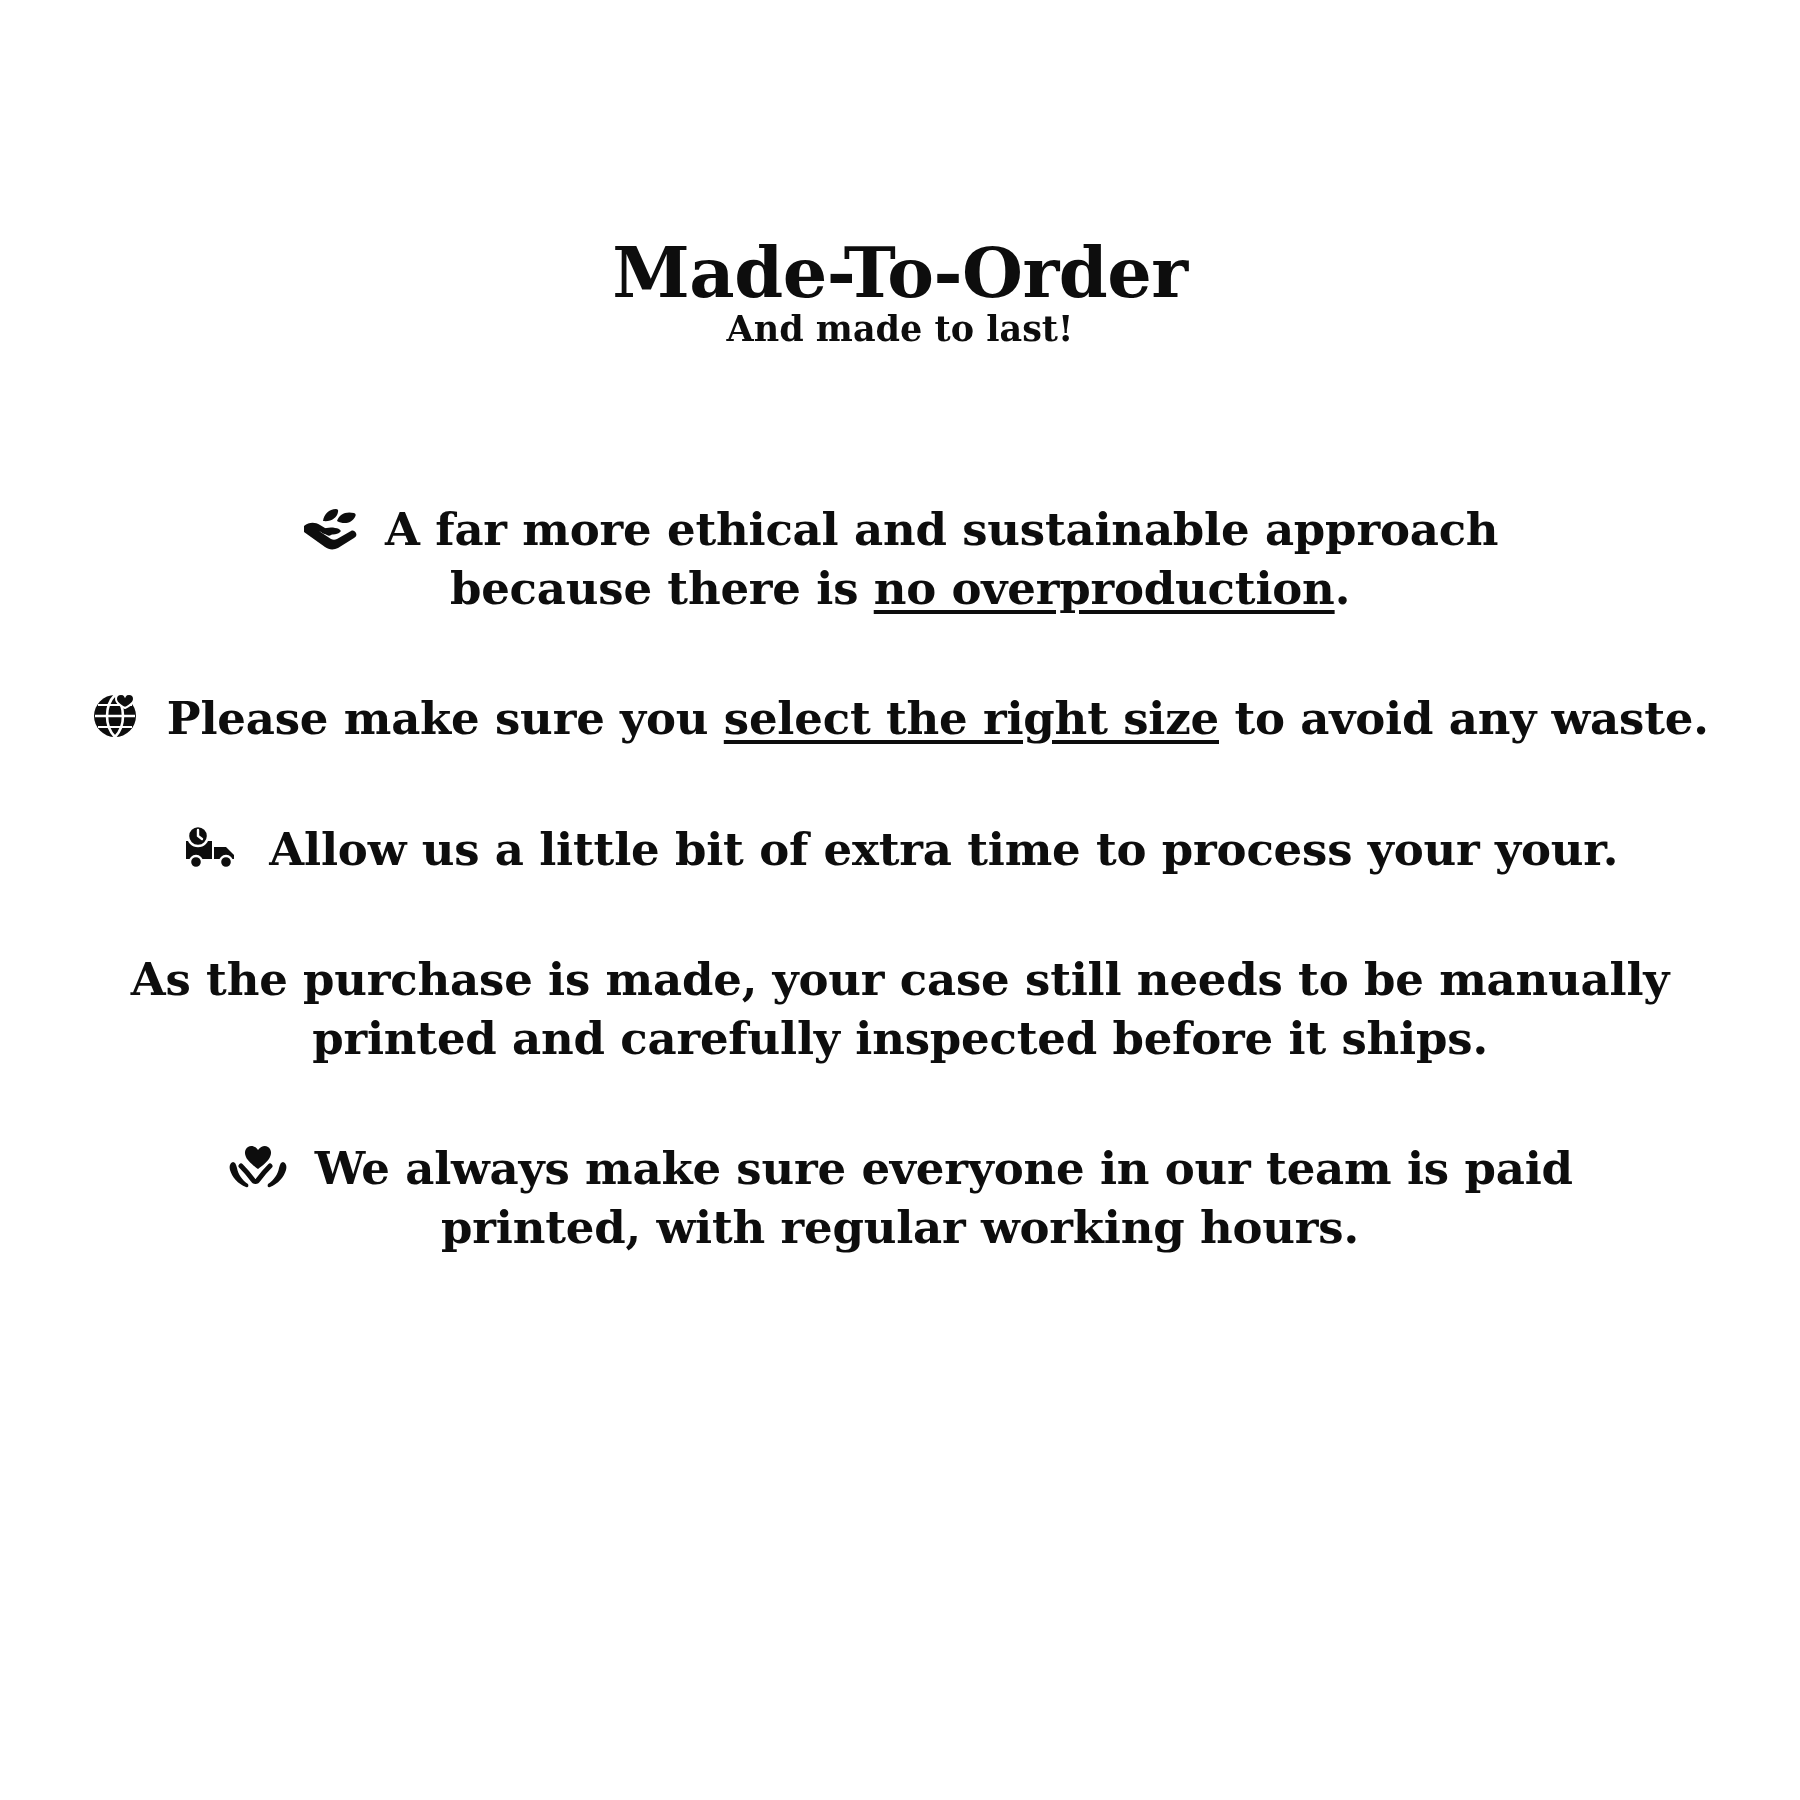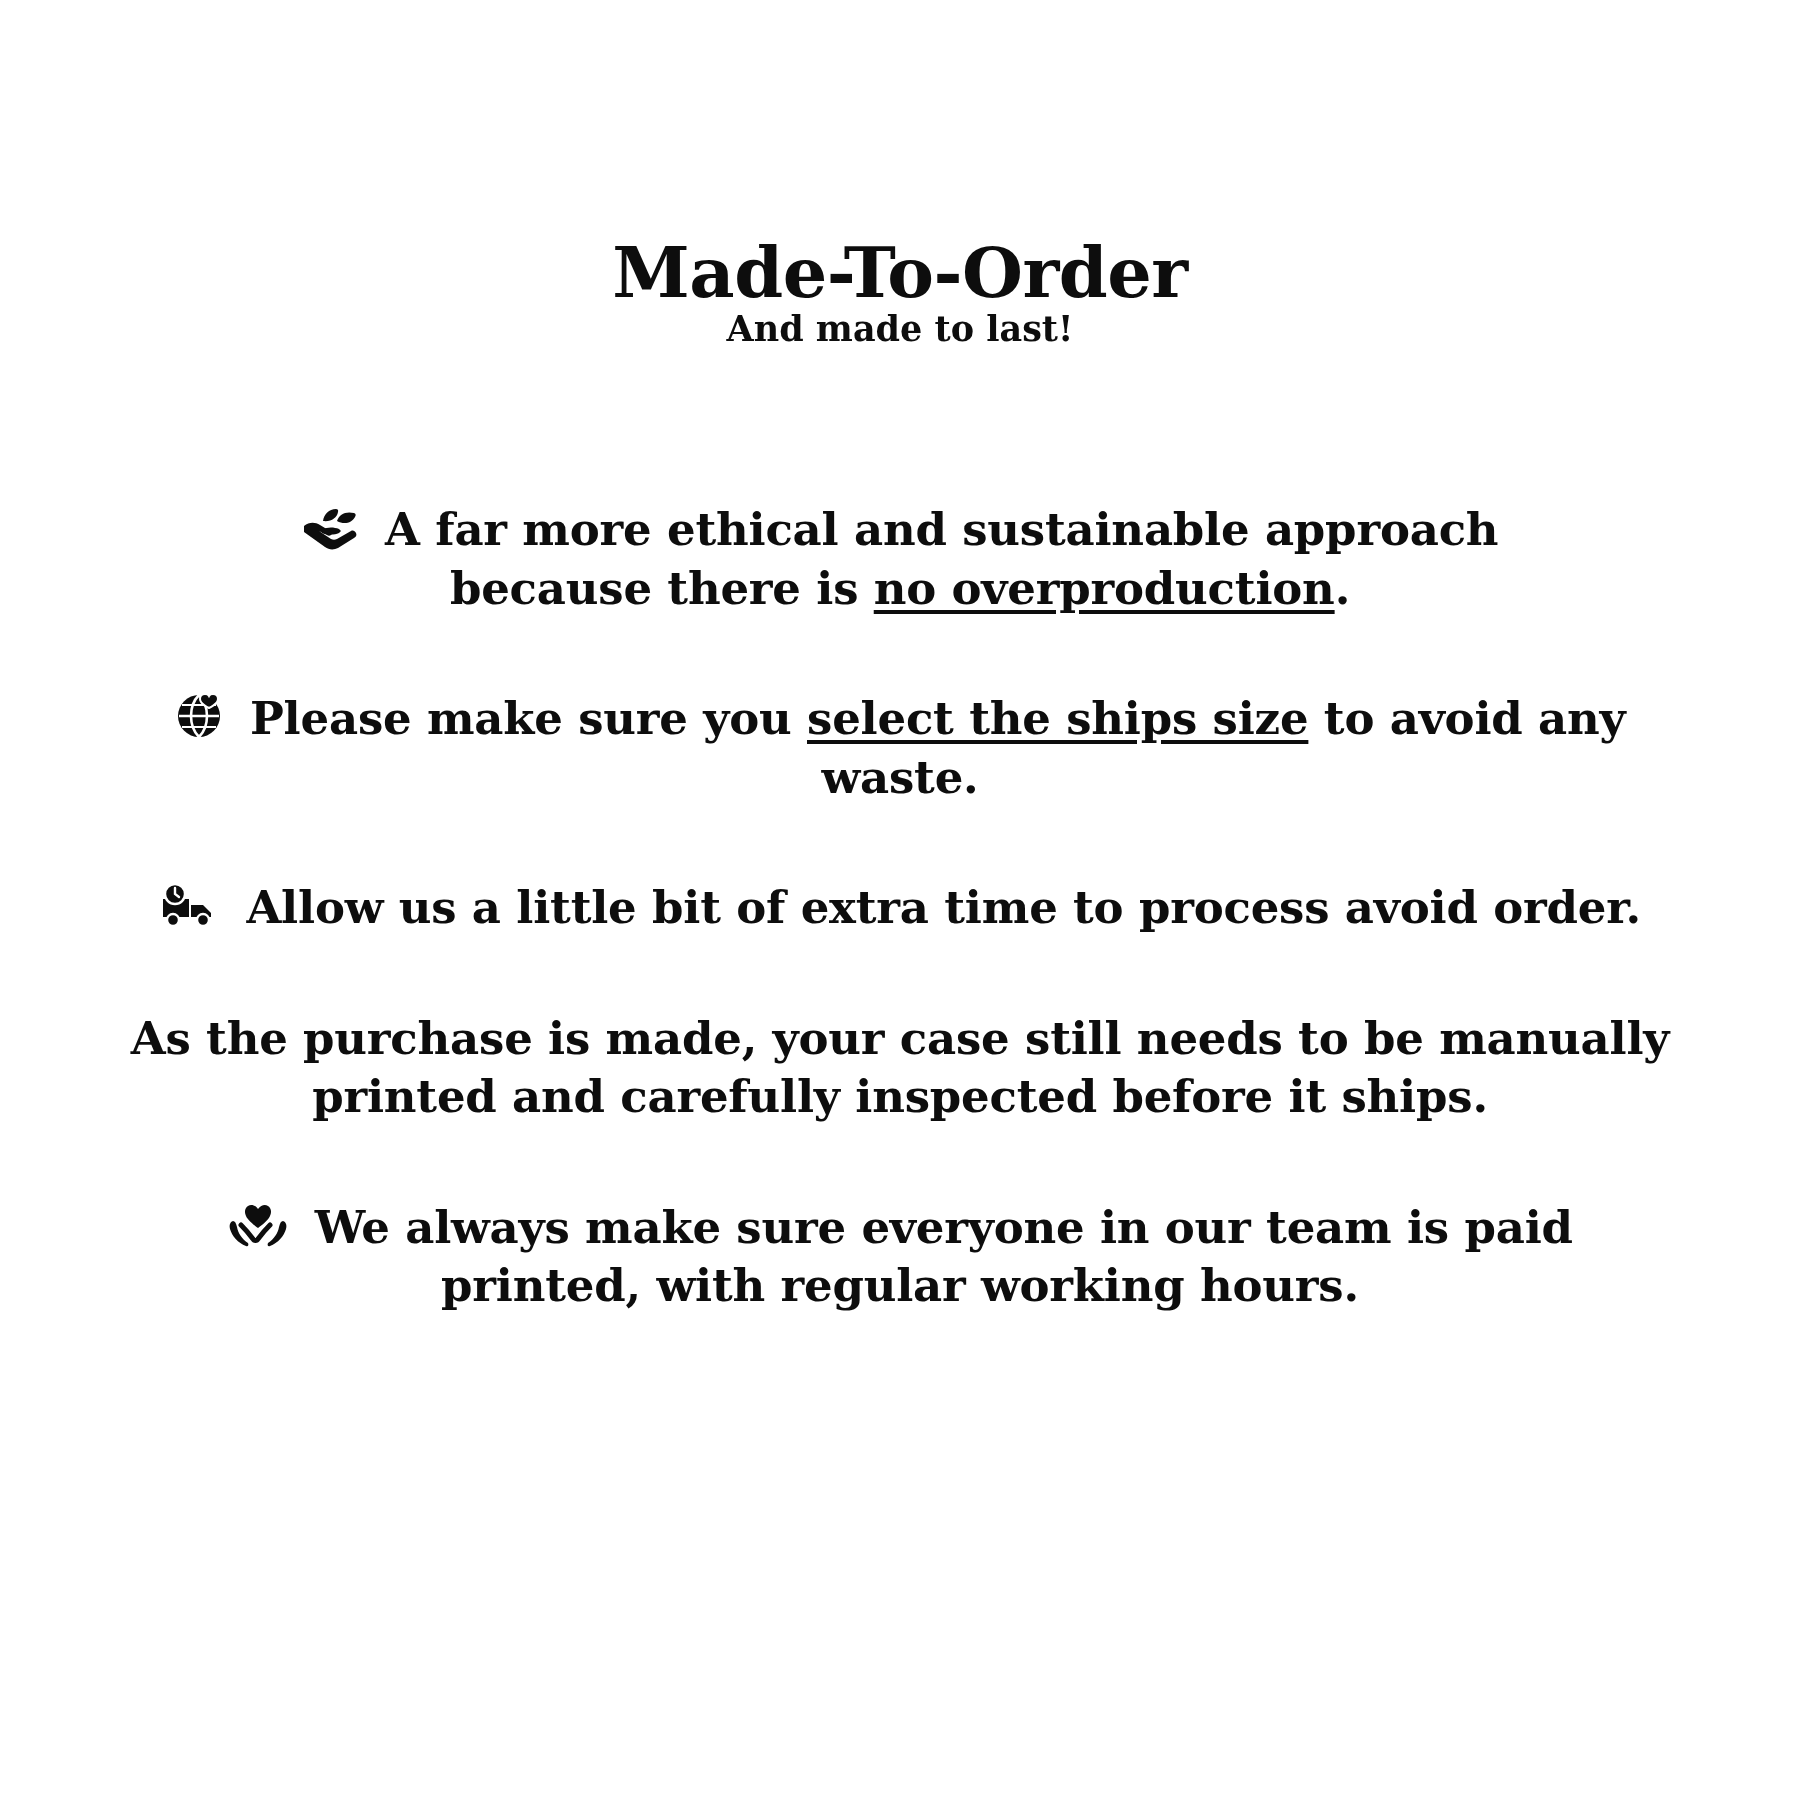--- a/index.html
+++ b/index.html
@@ -111,35 +111,35 @@
     <span class="ico">
       <svg width="50" height="50" viewBox="0 0 50 50">
         <circle cx="24" cy="26" r="21" fill="#0d0d0d"></circle>
         <path d="M24 5c-6 6-8 14-8 21s2 15 8 21" fill="none" stroke="#ffffff" stroke-width="2.6"></path>
         <path d="M24 5c6 6 8 14 8 21s-2 15-8 21" fill="none" stroke="#ffffff" stroke-width="2.6"></path>
         <path d="M4 26h40" fill="none" stroke="#ffffff" stroke-width="2.6"></path>
         <path d="M7 15h34M7 37h34" fill="none" stroke="#ffffff" stroke-width="2.2"></path>
         <path d="M38 4c-3 0-4 2-4 2s-1-2-4-2-5 2-5 5c0 5 9 9 9 9s9-4 9-9c0-3-2-5-5-5z" fill="#0d0d0d" stroke="#ffffff" stroke-width="2"></path>
       </svg>
     </span>
-    <span>Please make sure you </span><span class="u">select the ships size</span><span> to avoid any waste.</span><br>
+    <span>Please make sure you </span><span class="u">select the right size</span><span> to avoid any waste.</span><br>
   </div>
 
   <div class="body-block b3">
     <span class="ico">
       <svg width="62" height="46" viewBox="0 0 62 46">
         <rect x="4" y="16" width="26" height="18" fill="#0d0d0d"></rect>
         <path d="M32 22h12l8 8v4H32z" fill="#0d0d0d"></path>
         <circle cx="14" cy="37" r="6" fill="#0d0d0d" stroke="#ffffff" stroke-width="2.4"></circle>
         <circle cx="44" cy="37" r="6" fill="#0d0d0d" stroke="#ffffff" stroke-width="2.4"></circle>
         <circle cx="16" cy="11" r="10" fill="#0d0d0d" stroke="#ffffff" stroke-width="2.4"></circle>
         <path d="M16 5v6l4 3" fill="none" stroke="#ffffff" stroke-width="2.4" stroke-linecap="round"></path>
       </svg>
     </span>
-    <span>Allow us a little bit of extra time to process avoid order.</span>
+    <span>Allow us a little bit of extra time to process your your.</span>
   </div>
 
   <div class="body-block b4">
     <span>As the purchase is made, your case still needs to be manually</span><br>
     <span>printed and carefully inspected before it ships.</span>
   </div>
 
   <div class="body-block b5">
     <span class="ico">
       <svg width="62" height="48" viewBox="0 0 62 48">

